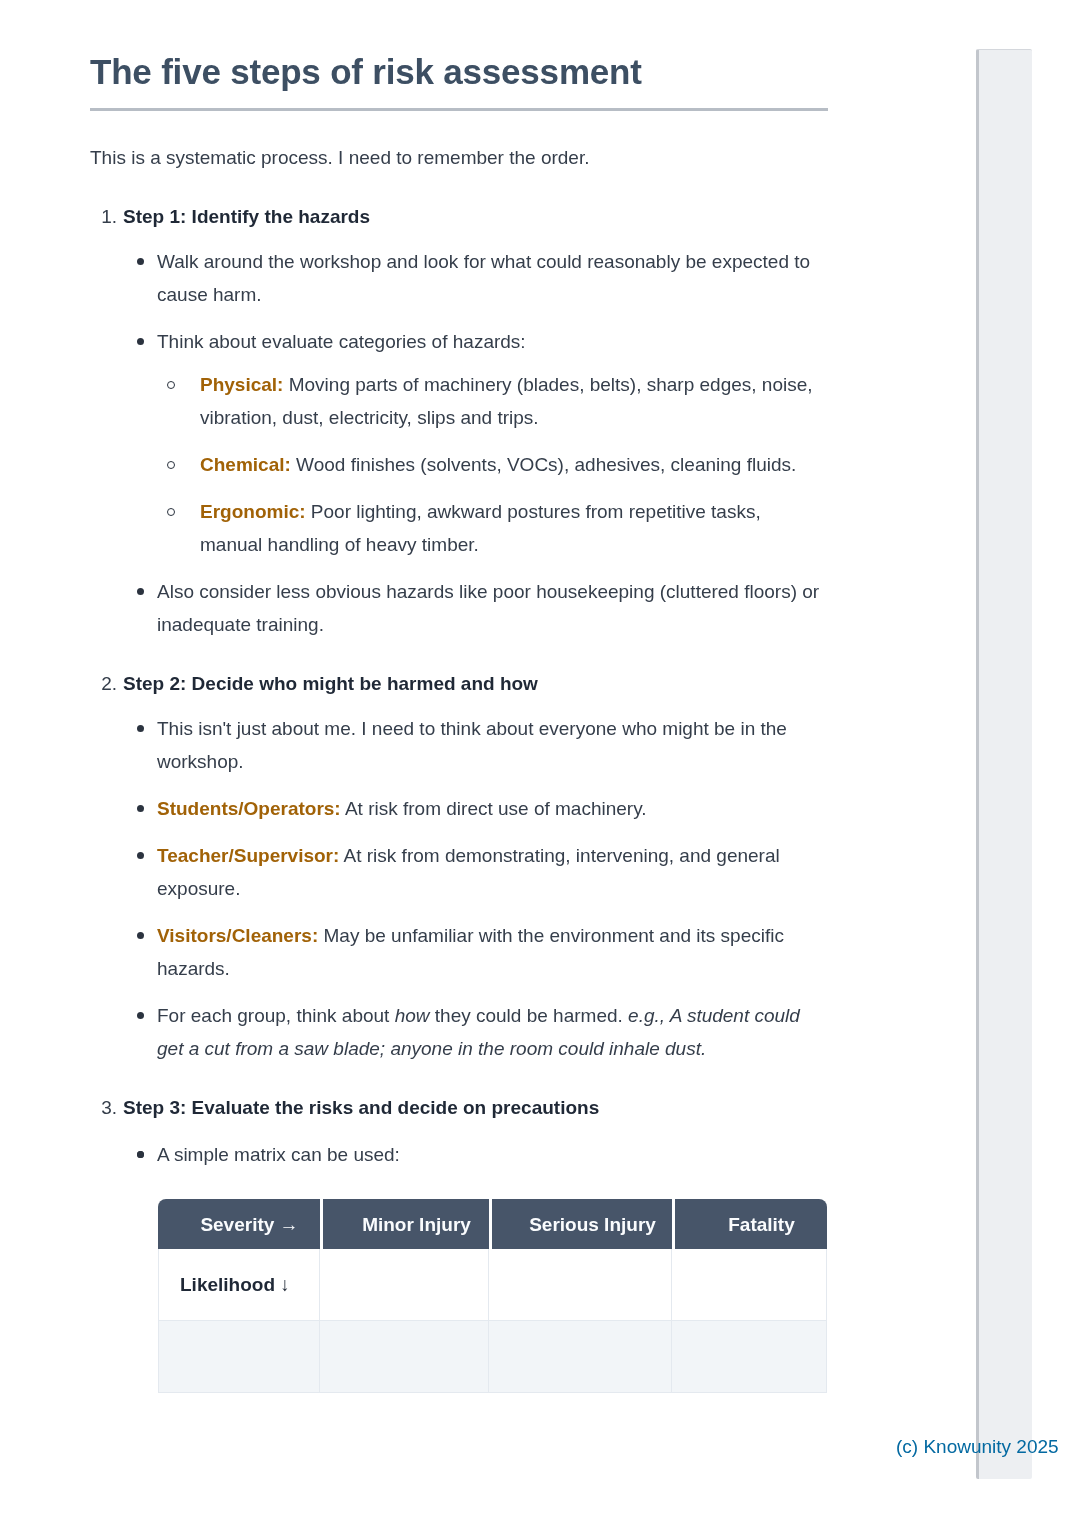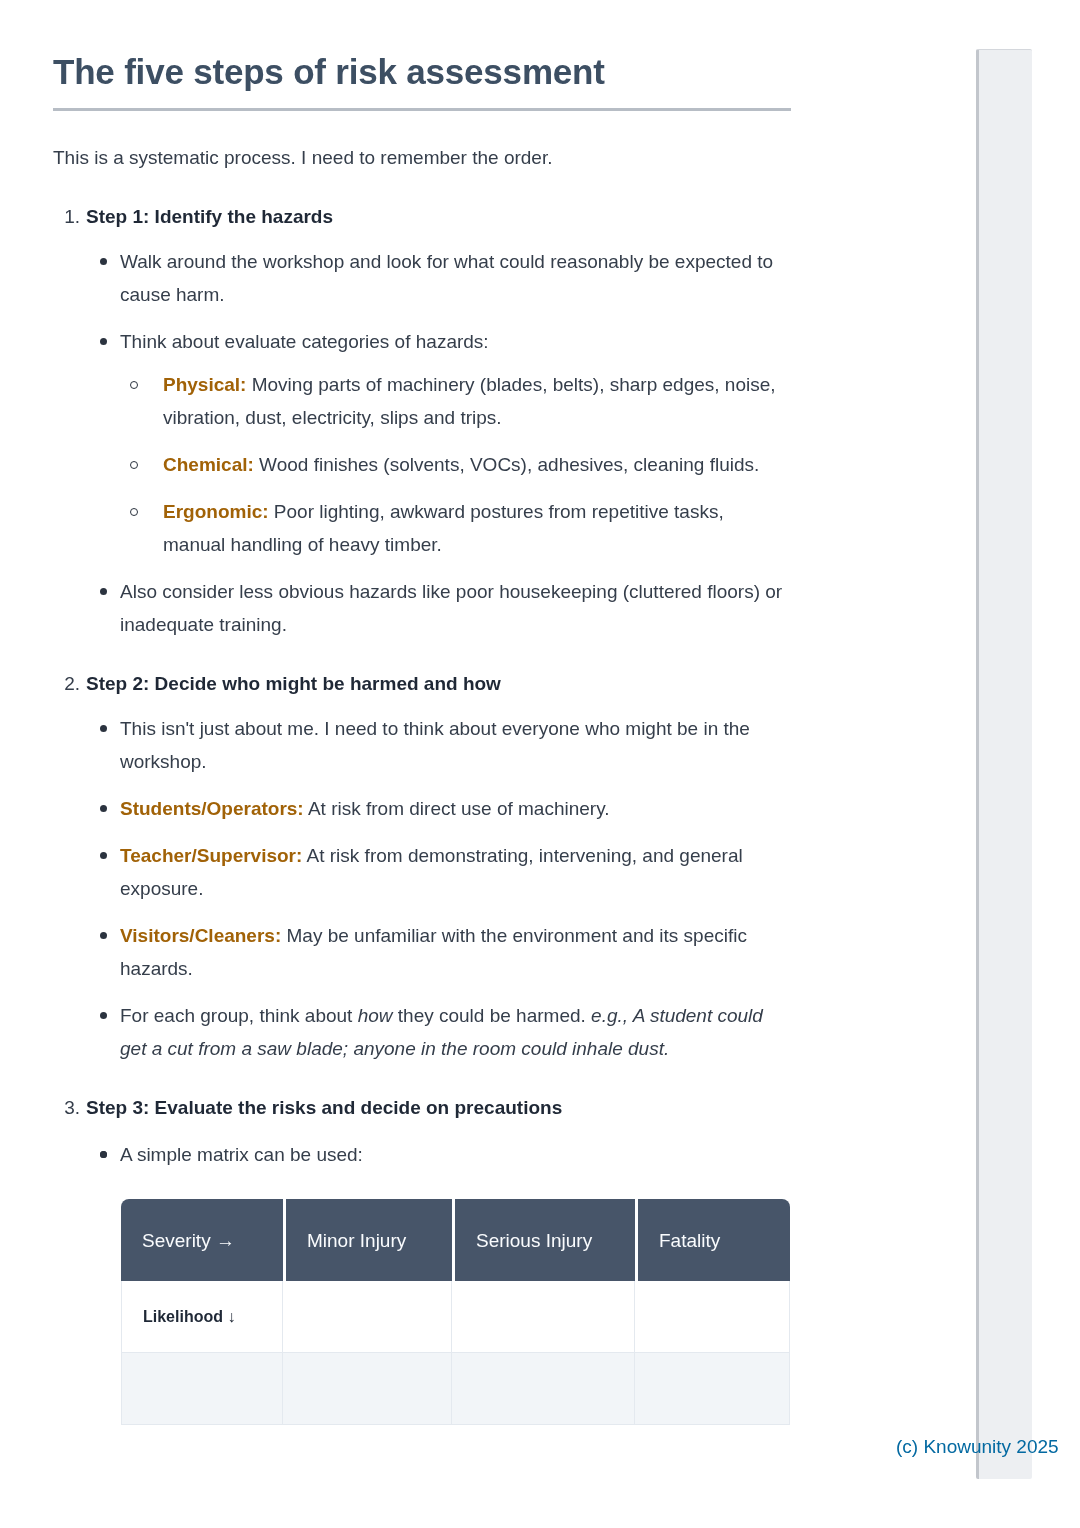--- a/index.html
+++ b/index.html
@@ -7,21 +7,21 @@
   body {
     width:1080px; height:1528px; position:relative;
     font-family:"Liberation Sans","DejaVu Sans",sans-serif;
     color:#353e4b;
   }
   .page {
     position:absolute; left:0; top:0; width:1080px; height:1479px;
     background:#ffffff; overflow:hidden;
   }
   .content {
-    margin-left:53px; width:738px; padding-top:52px;
+    margin-left:90px; width:738px; padding-top:52px;
     font-size:19px; line-height:33px;
   }
   h1.title {
     font-size:35px; line-height:40px; font-weight:bold;
     color:#3d4f63; letter-spacing:-0.2px;
   }
   .divider { margin-top:16px; height:3px; background:#b7bdc5; width:100%; }
   .intro { margin-top:30px; }
 
   ol.steps { margin-top:26px; list-style:none; }
@@ -39,30 +39,30 @@
   ul.lvl2 > li:last-child { margin-bottom:0; }
   .marker { position:absolute; left:0; top:13px; width:7px; height:7px; border-radius:50%; }
   .marker.disc { background:#2b333f; }
   .marker.ring { background:transparent; border:1.5px solid #2b333f; width:8px; height:8px; }
   .b { font-weight:bold; color:#a16207; }
   .i { font-style:italic; }
 
   .matrix-wrap { margin-top:28px; margin-left:68px; }
   table.matrix { width:669px; border-collapse:separate; border-spacing:0; table-layout:fixed; }
   table.matrix th {
-    background:#475569; color:#fafcfe; font-weight:normal; font-size:19px;
-    text-align:left; padding:0 0 0 21px; height:82px; vertical-align:middle;
+    background:#475569; color:#fafcfe; font-weight:bold; font-size:19px;
+    text-align:center; padding:0 0 0 21px; height:50px; vertical-align:middle;
     border-left:3px solid #ffffff;
   }
   table.matrix th:first-child { border-left:none; border-top-left-radius:8px; }
   table.matrix th:last-child { border-top-right-radius:8px; }
   table.matrix td {
     height:72px; vertical-align:middle; padding:0 0 0 21px;
     border-right:1px solid #e4e9ef; border-bottom:1px solid #e4e9ef;
-    background:#ffffff; font-size:16px;
+    background:#ffffff; font-size:19px;
   }
   table.matrix td:first-child { border-left:1px solid #e4e9ef; }
   table.matrix tr.alt td { background:#f2f5f8; }
   td.rowlabel { font-weight:bold; color:#1f2836; }
 
   .scrollbar-thumb {
     position:absolute; left:976px; top:49px; width:56px; height:1430px;
     background:#edeff2; border-left:3px solid #c2c6cc; border-top:1px solid #d4d7dc;
     border-radius:2px; z-index:2;
   }

